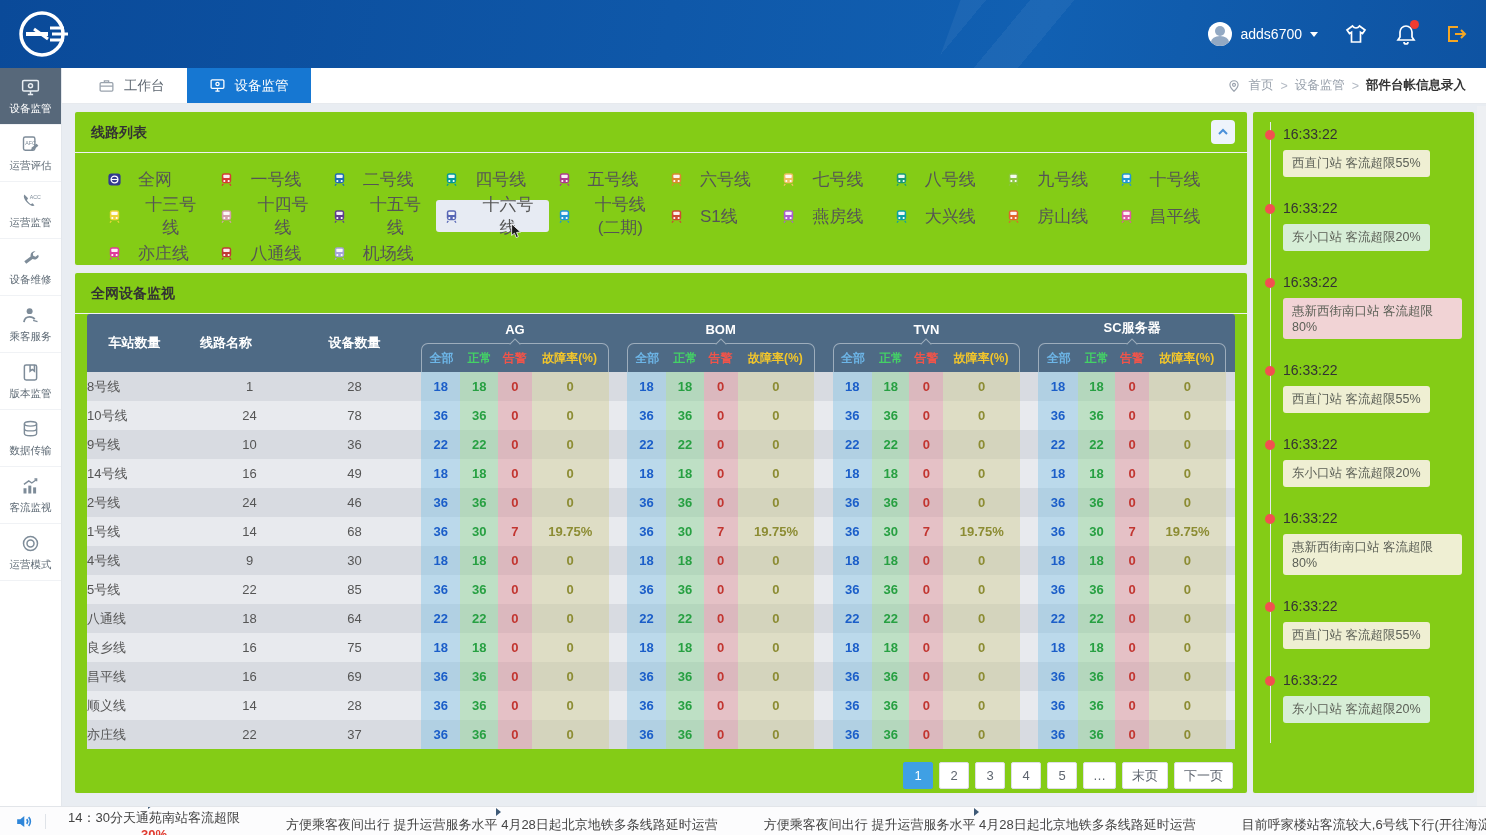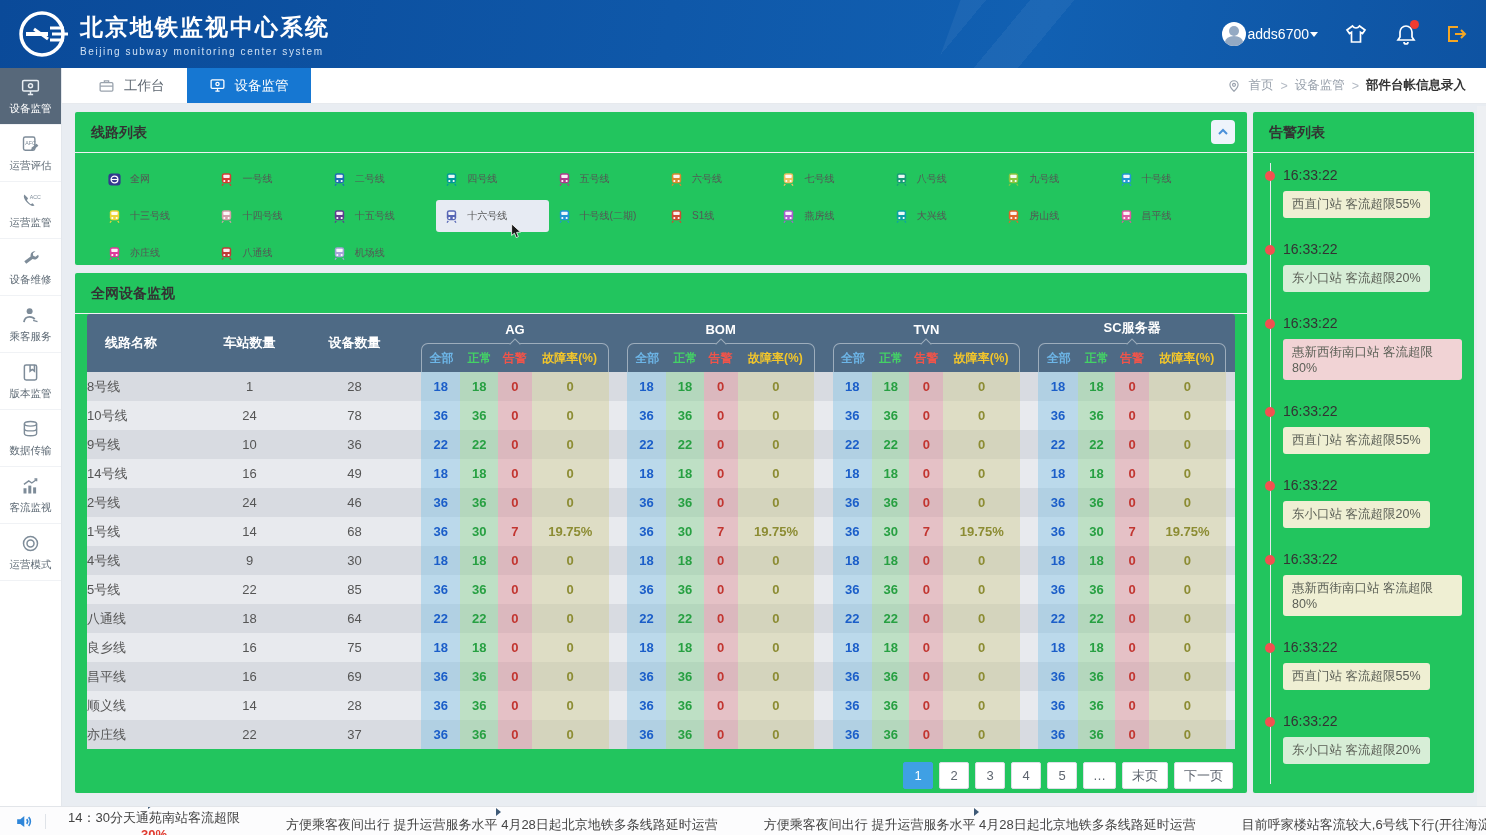--- a/index.html
+++ b/index.html
@@ -11,21 +11,21 @@
   .hdr { position:absolute; left:0; top:0; width:1486px; height:68px;
     background:linear-gradient(100deg,#0a4a99 0%,#0f58a9 45%,#1160b2 70%,#0e53a2 100%); overflow:hidden; }
   .hdr::after { content:""; position:absolute; right:120px; top:-40px; width:420px; height:160px;
     background:linear-gradient(115deg,rgba(255,255,255,0.05) 0 40px,rgba(255,255,255,0) 40px 80px,rgba(255,255,255,0.05) 80px 120px,rgba(255,255,255,0) 120px);
     transform:skewX(-20deg); }
   .brand { position:absolute; left:16px; top:8px; display:flex; align-items:center; gap:12px; }
   .logo-svg { width:52px; height:52px; }
   .brand-txt .cn { color:#fff; font-size:23px; font-weight:700; letter-spacing:2px; }
   .brand-txt .en { color:#cfe0f3; font-size:10px; letter-spacing:1.6px; margin-top:3px; }
   .hdr-right { position:absolute; right:18px; top:0; height:68px; display:flex; align-items:center; gap:26px; z-index:2; }
-  .user { display:flex; align-items:center; gap:1px; color:#fff; font-size:14px; cursor:pointer; }
+  .user { display:flex; align-items:center; gap:8px; color:#fff; font-size:14px; cursor:pointer; }
   .avatar { width:24px; height:24px; border-radius:50%; background:#fff; position:relative; overflow:hidden; }
   .avatar::before { content:""; position:absolute; left:7px; top:4px; width:10px; height:10px; border-radius:50%; background:#93a9c3; }
   .avatar::after { content:""; position:absolute; left:3px; top:14px; width:18px; height:12px; border-radius:50% 50% 0 0; background:#93a9c3; }
   .caret-dn { width:0; height:0; border-left:4px solid transparent; border-right:4px solid transparent; border-top:5px solid #fff; }
   .hicon { width:24px; height:24px; position:relative; cursor:pointer; }
   .hicon svg { width:100%; height:100%; }
   .bell-dot { position:absolute; right:-1px; top:-2px; width:9px; height:9px; border-radius:50%; background:#f03b30; }
 
   
   .topband { position:absolute; left:62px; top:68px; width:1424px; height:36px; background:#fff;
@@ -42,33 +42,33 @@
   
   .sb { position:absolute; left:0; top:68px; width:62px; height:738px; background:#fff; border-right:1px solid #e3e7ec; }
   .sb-item { height:57px; display:flex; flex-direction:column; align-items:center; justify-content:center; gap:4px;
     color:#7e8c99; border-bottom:1px solid #f0f2f5; cursor:pointer; }
   .sb-item .lbl { font-size:10.5px; color:#5f6b76; white-space:nowrap; }
   .sb-item svg { width:21px; height:21px; }
   .sb-item.active { background:#57687a; color:#e9eef3; }
   .sb-item.active .lbl { color:#fff; }
 
   
-  .panel { position:absolute; background:#22c55e; border-radius:2px; box-shadow:0 0 0 1px #e9ecf0; }
+  .panel { position:absolute; background:#84cc16; border-radius:2px; box-shadow:0 0 0 1px #e9ecf0; }
   .p-lines { left:75px; top:112px; width:1172px; height:153px; }
   .p-table { left:75px; top:273px; width:1172px; height:520px; }
   .p-alarm { left:1253px; top:112px; width:221px; height:681px; overflow:hidden; }
   .p-title { font-size:14px; font-weight:700; color:#333; padding:12px 16px 10px; border-bottom:1px solid #f0f2f4; position:relative; }
   .collapse-btn { position:absolute; right:12px; top:8px; width:24px; height:24px; border-radius:4px; background:#eef4fb; cursor:pointer;
     display:flex; align-items:center; justify-content:center; }
   .collapse-btn svg { width:12px; height:12px; }
 
   
   .lines-grid { display:grid; grid-template-columns:repeat(10,1fr); padding:10px 24px 6px; row-gap:5px; }
-  .line-item { display:flex; align-items:center; gap:8px; height:32px; font-size:10px; color:#555;
-    padding:0 8px; border-radius:3px; cursor:pointer; position:relative; }
+  .line-item { display:flex; align-items:center; gap:16px; height:32px; font-size:17px; color:#555;
+    padding:0 8px; border-radius:3px; cursor:pointer; position:relative;text-align:center; }
   .line-item svg { width:15px; height:15px; flex:none; }
   .line-item[data-selected="true"] { background:#e7ebf3; }
   .line-item .cursor { display:none; position:absolute; right:26px; bottom:-7px; width:13px; height:16px; z-index:3; }
   .line-item[data-selected="true"] .cursor { display:block; }
 
   
   .tbl { margin:0 12px; }
   .thead { display:flex; background:#4e6a85; border-radius:3px 3px 0 0; color:#fff; height:58px; }
   .h-fix { display:flex; align-items:center; justify-content:center; font-size:13px; font-weight:700; }
   .h-line { width:115px; justify-content:flex-start; padding-left:18px; }
@@ -131,24 +131,20 @@
 <div class="app">
 
   <div class="hdr">
     <div class="brand">
       <svg class="logo-svg" viewBox="0 0 52 52">
         <circle cx="26" cy="26" r="21" fill="none" stroke="#fff" stroke-width="3.5"></circle>
         <path d="M10 26h22" stroke="#fff" stroke-width="4"></path>
         <path d="M18 21l14 10" stroke="#fff" stroke-width="3"></path>
         <path d="M34 20h14M36 26h16M34 32h14" stroke="#fff" stroke-width="3"></path>
       </svg>
-      <div class="brand-txt">
-        <div class="cn">北京地铁监视中心系统</div>
-        <div class="en">Beijing subway monitoring center system</div>
-      </div>
     </div>
     <div class="hdr-right">
       <div class="user">
         <span class="avatar"></span>
         <span>adds6700</span>
         <span class="caret-dn"></span>
       </div>
       <div class="hicon">
         <svg viewBox="0 0 24 24" fill="none" stroke="#fff" stroke-width="1.7">
           <path d="M8.5 4 3 8l2.5 3.5 2-1.2V20h9v-9.7l2 1.2L21 8l-5.5-4c-1 1.4-2.2 2-3.5 2s-2.5-.6-3.5-2z"></path>
@@ -557,22 +553,22 @@
         </div>
       </div>
   </div>
 
   <div class="panel p-table">
     <div class="p-title">
       <span>全网设备监视</span>
     </div>
     <div class="tbl">
       <div class="thead">
+        <div class="h-fix h-st">车站数量</div>
         <div class="h-fix h-line">线路名称</div>
-        <div class="h-fix h-st">车站数量</div>
         <div class="h-fix h-dev">设备数量</div>
         <div class="gheads">
 
             <div class="ghead">
               <div class="glabel">AG</div>
               <div class="gsub">
                 <span class="w-all sub-all">全部</span>
                 <span class="w-ok sub-ok">正常</span>
                 <span class="w-al sub-al">告警</span>
                 <span class="w-rt sub-rt">故障率(%)</span>
@@ -1017,23 +1013,20 @@
 
         <div class="pg" data-active="false">…</div>
 
         <div class="pg" data-active="false">末页</div>
 
         <div class="pg" data-active="false">下一页</div>
       </div>
   </div>
 
   <div class="panel p-alarm">
-    <div class="p-title">
-      <span>告警列表</span>
-    </div>
     <div class="alarm-list">
 
         <div class="alarm">
           <span class="dot"></span>
           <div class="time">16:33:22</div>
           <div class="badge" data-level="warn">西直门站 客流超限55%</div>
         </div>
 
         <div class="alarm">
           <span class="dot"></span>

